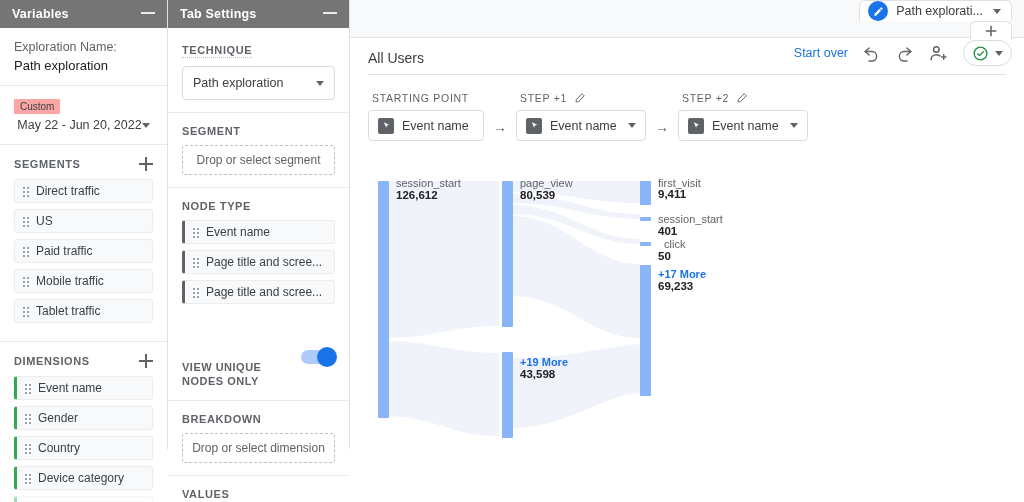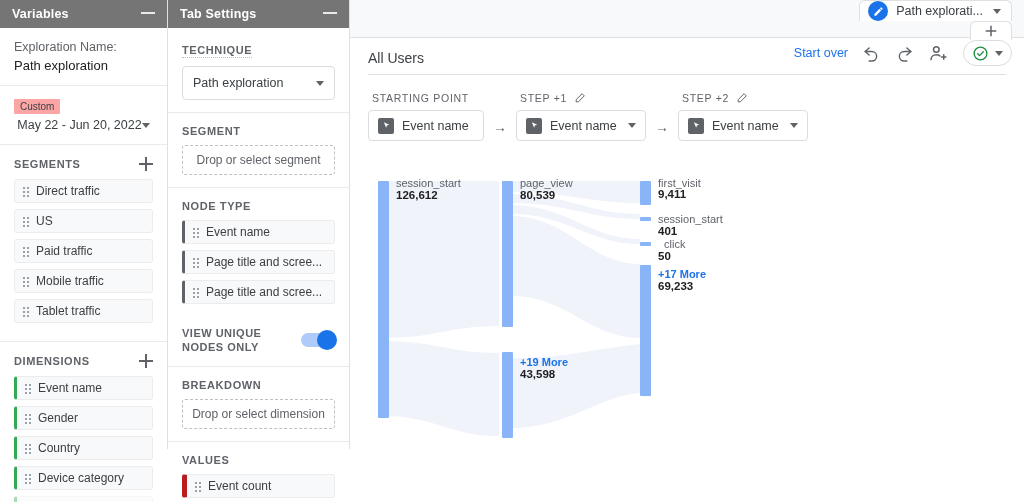--- a/index.html
+++ b/index.html
@@ -79,21 +79,21 @@
     padding: 0 10px; font-size: 12.5px; color: #3c4043; cursor: pointer;
   }
   .dropzone {
     height: 30px; border: 1px dashed #bdc1c6; border-radius: 3px;
     display: flex; align-items: center; justify-content: center;
     font-size: 12px; color: #5f6368; cursor: pointer;
   }
   .toggle-row { display: flex; align-items: center; justify-content: space-between; }
   .toggle-lbl {
     font-size: 11px; color: #5f6368; letter-spacing: .5px; font-weight: bold;
-    line-height: 14px; max-width: 100px;
+    line-height: 14px; max-width: 100px; margin-top: 34px;
   }
   .switch { width: 34px; height: 14px; background: #aecbfa; border-radius: 7px;
             position: relative; cursor: pointer; flex: none; }
   .switch .knob {
     position: absolute; right: -2px; top: -3px; width: 20px; height: 20px;
     border-radius: 50%; background: #1a73e8;
   }
 
   
   .main { flex: 1; background: #fff; display: flex; flex-direction: column; }

